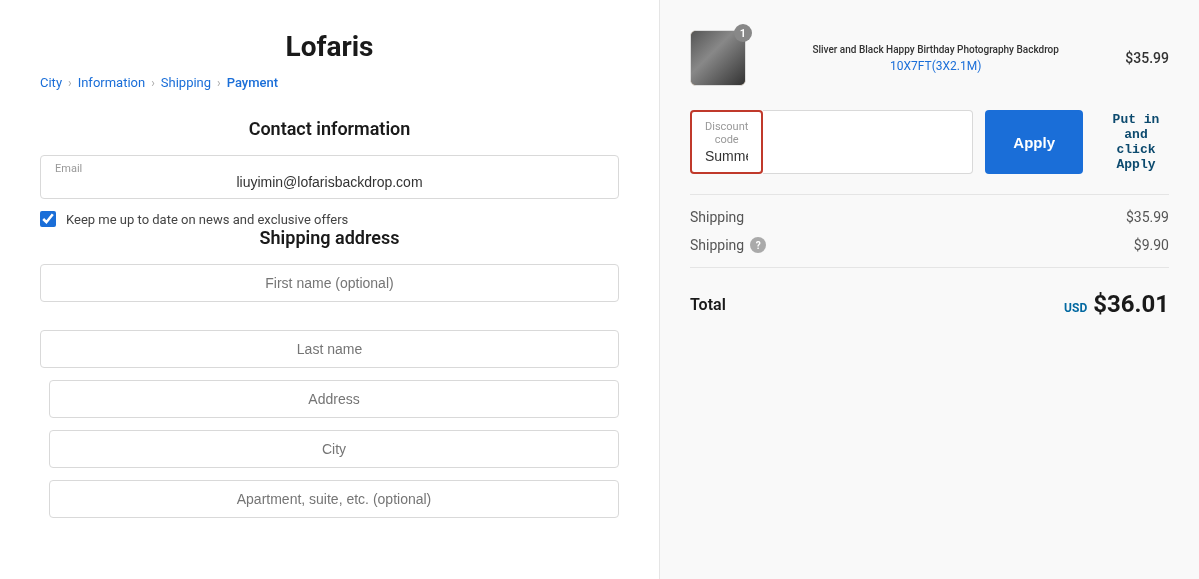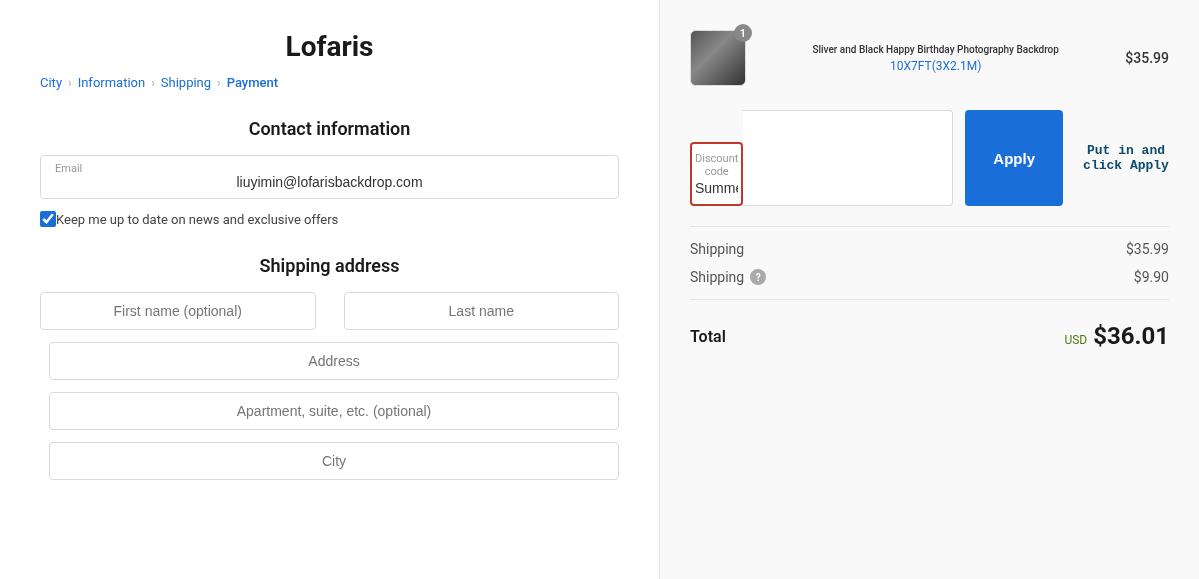--- a/index.html
+++ b/index.html
@@ -100,39 +100,40 @@
       outline: none;
       font-size: 14px;
       color: #333;
       background: transparent;
       padding: 0;
     }
 
     .checkbox-row {
       display: flex;
       align-items: center;
-      margin-bottom: 28px;
+      gap: 10px;
     }
 
     .checkbox-row input[type="checkbox"] {
       width: 16px;
       height: 16px;
       accent-color: #1a6ed8;
       cursor: pointer;
     }
 
     .checkbox-label {
       font-size: 13px;
       color: #444;
     }
 
     .two-col {
       display: flex;
       gap: 28px;
       margin-bottom: 12px;
+      flex-direction: column;
     }
 
     .two-col .input-field {
       flex: 1;
     }
 
     
     .right-panel {
       flex: 1;
       padding: 30px 30px;
@@ -208,24 +209,23 @@
 
     .product-price {
       font-size: 14px;
       font-weight: 500;
       color: #333;
     }
 
     .discount-input-wrapper {
       border: 2px solid #c0392b;
       border-radius: 4px;
-      padding: 8px 3px;
+      padding: 8px 13px;
       flex: 1;
       background: #fff;
-      margin-top: 32px;
     }
 
     .discount-input-label {
       font-size: 11px;
       color: #999;
       display: block;
       margin-bottom: 2px;
     }
 
     .discount-input {
@@ -293,22 +293,22 @@
     }
 
     .total-amount {
       display: flex;
       align-items: baseline;
       gap: 6px;
     }
 
     .total-currency {
       font-size: 12px;
-      color: #4d7c0f;
-      font-weight: 400;
+      color: #0369a1;
+      font-weight: 700;
     }
 
     .total-value {
       font-size: 24px;
       font-weight: 700;
       color: #1a1a1a;
     }
 
     .shipping-row {
       display: flex;
@@ -380,25 +380,25 @@
   <div class="two-col">
     <input type="text" class="input-field" placeholder="First name (optional)" style="">
     <input type="text" class="input-field" placeholder="Last name" style="">
   </div>
 
   <div class="form-group">
     <input type="text" class="input-field" placeholder="Address" style="">
   </div>
 
   <div class="form-group">
+    <input type="text" class="input-field" placeholder="City" style="">
+  </div>
+
+  <div class="form-group">
     <input type="text" class="input-field" placeholder="Apartment, suite, etc. (optional)" style="">
-  </div>
-
-  <div class="form-group">
-    <input type="text" class="input-field" placeholder="City" style="">
   </div>
 
 </div>
 
 <div class="right-panel">
 
   <div class="product-row">
     <div class="product-thumb-wrapper">
       <div class="product-thumb">
         <div class="product-thumb-inner"></div>

